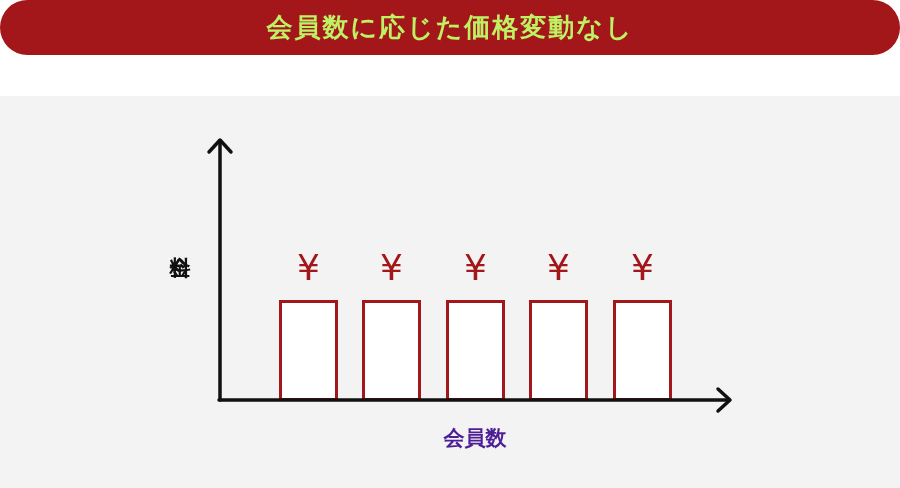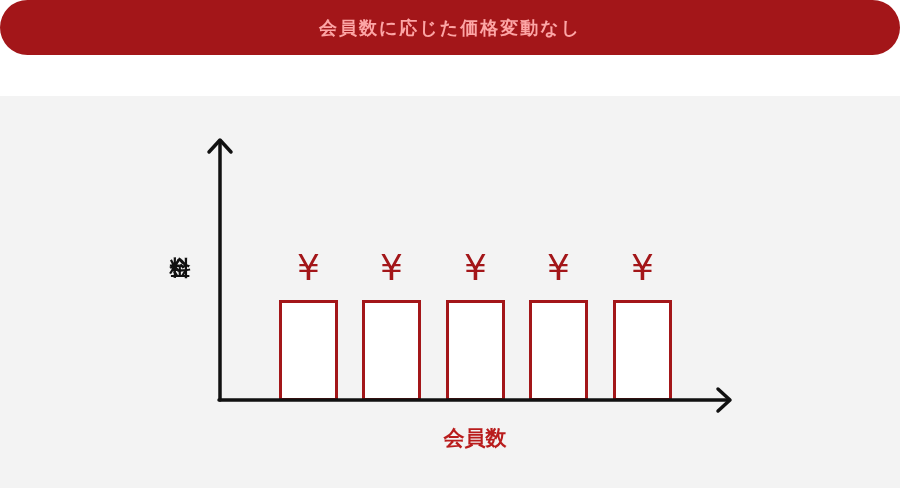--- a/index.html
+++ b/index.html
@@ -1,26 +1,26 @@
 <!DOCTYPE html>
 <html><head>
 <meta charset="utf-8">
 <style>
   html, body { margin:0; padding:0; }
   body { width:900px; height:488px; position:relative; background:#ffffff; overflow:hidden;
          font-family:"DejaVu Sans", sans-serif; }
   .title-bar { position:absolute; left:0; top:0; width:900px; height:55px; background:#A31619;
                border-radius:28px; display:flex; align-items:center; justify-content:center; }
-  .title-text { color:#fca5a5; font-size:18px; font-weight:bold; letter-spacing:2px; }
+  .title-text { color:#bef264; font-size:26px; font-weight:bold; letter-spacing:2px; }
   .panel { position:absolute; left:0; top:96px; width:900px; height:392px; background:#F3F3F3; }
   svg.chart { position:absolute; left:0; top:0; width:900px; height:488px; }
   .ylabel { position:absolute; left:168px; top:240px; width:26px; font-size:21px; font-weight:bold;
             color:#111; line-height:29px; text-align:center; writing-mode:vertical-rl; }
   .xlabel { position:absolute; left:430px; top:424px; width:90px; font-size:21px; font-weight:bold;
-            color:#b91c1c; text-align:center; }
+            color:#4c1d95; text-align:center; }
   .yen { position:absolute; width:57px; text-align:center; top:248px; font-size:36px;
          color:#A31619; line-height:40px; }
 </style>
 </head>
 <body>
 
 <div class="title-bar">
   <span class="title-text">会員数に応じた価格変動なし</span>
 </div>
 

